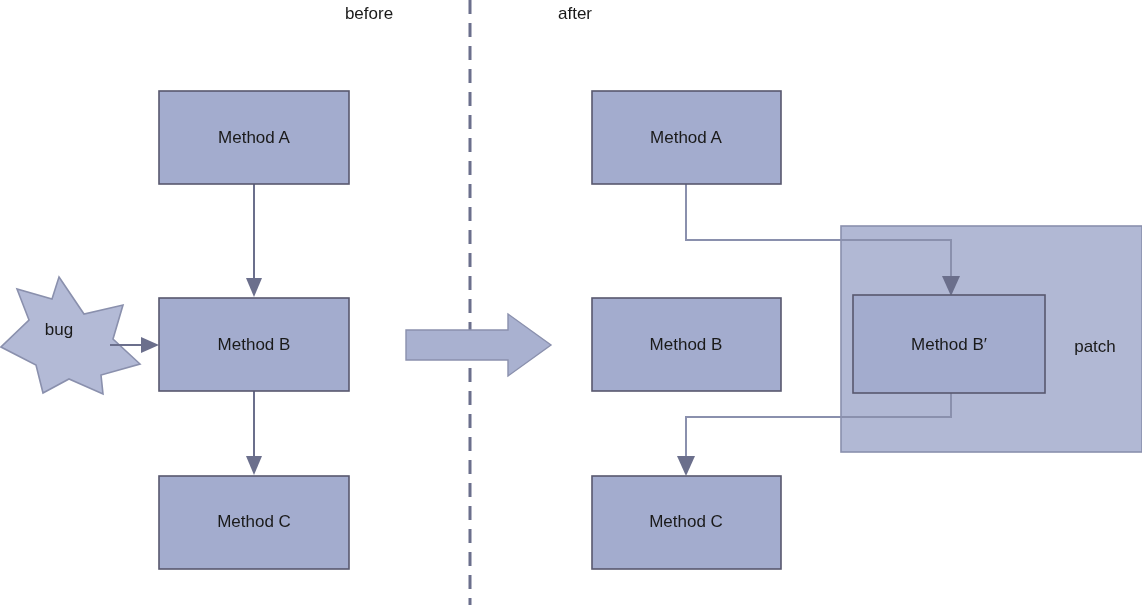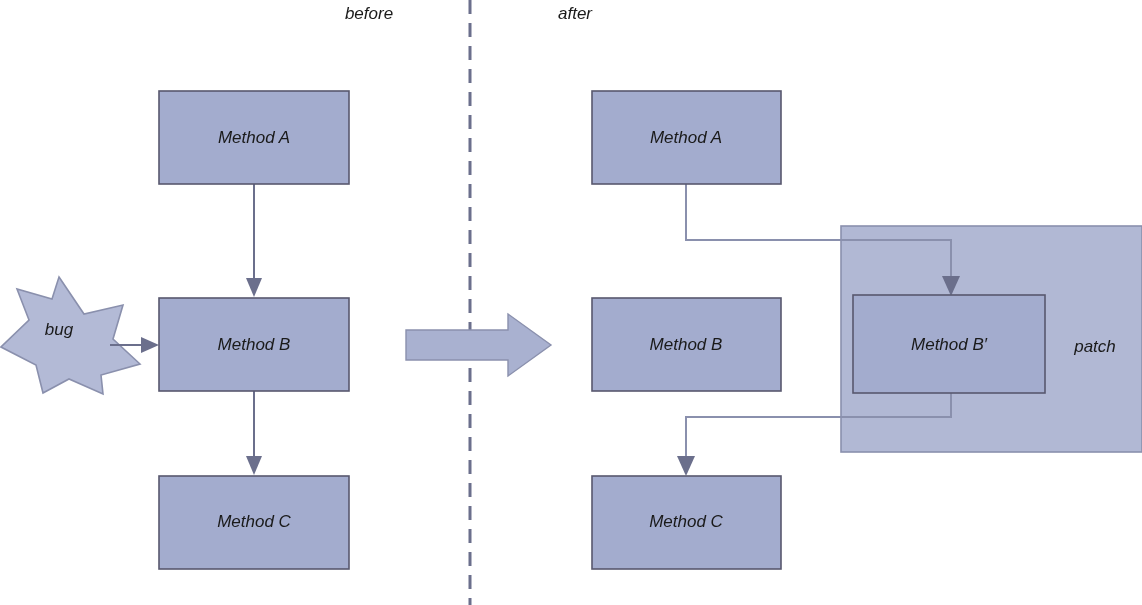--- a/index.html
+++ b/index.html
@@ -9,21 +9,20 @@
   }
   body {
     font-family: "Liberation Sans", sans-serif;
   }
   #canvas {
     position: relative;
     width: 1142px;
     height: 605px;
     background: #ffffff;
     overflow: hidden;
-    font-style: italic;
   }
   #diagram-svg {
     position: absolute;
     left: 0;
     top: 0;
     width: 1142px;
     height: 605px;
   }
   .box-label,
   .plain-label {

